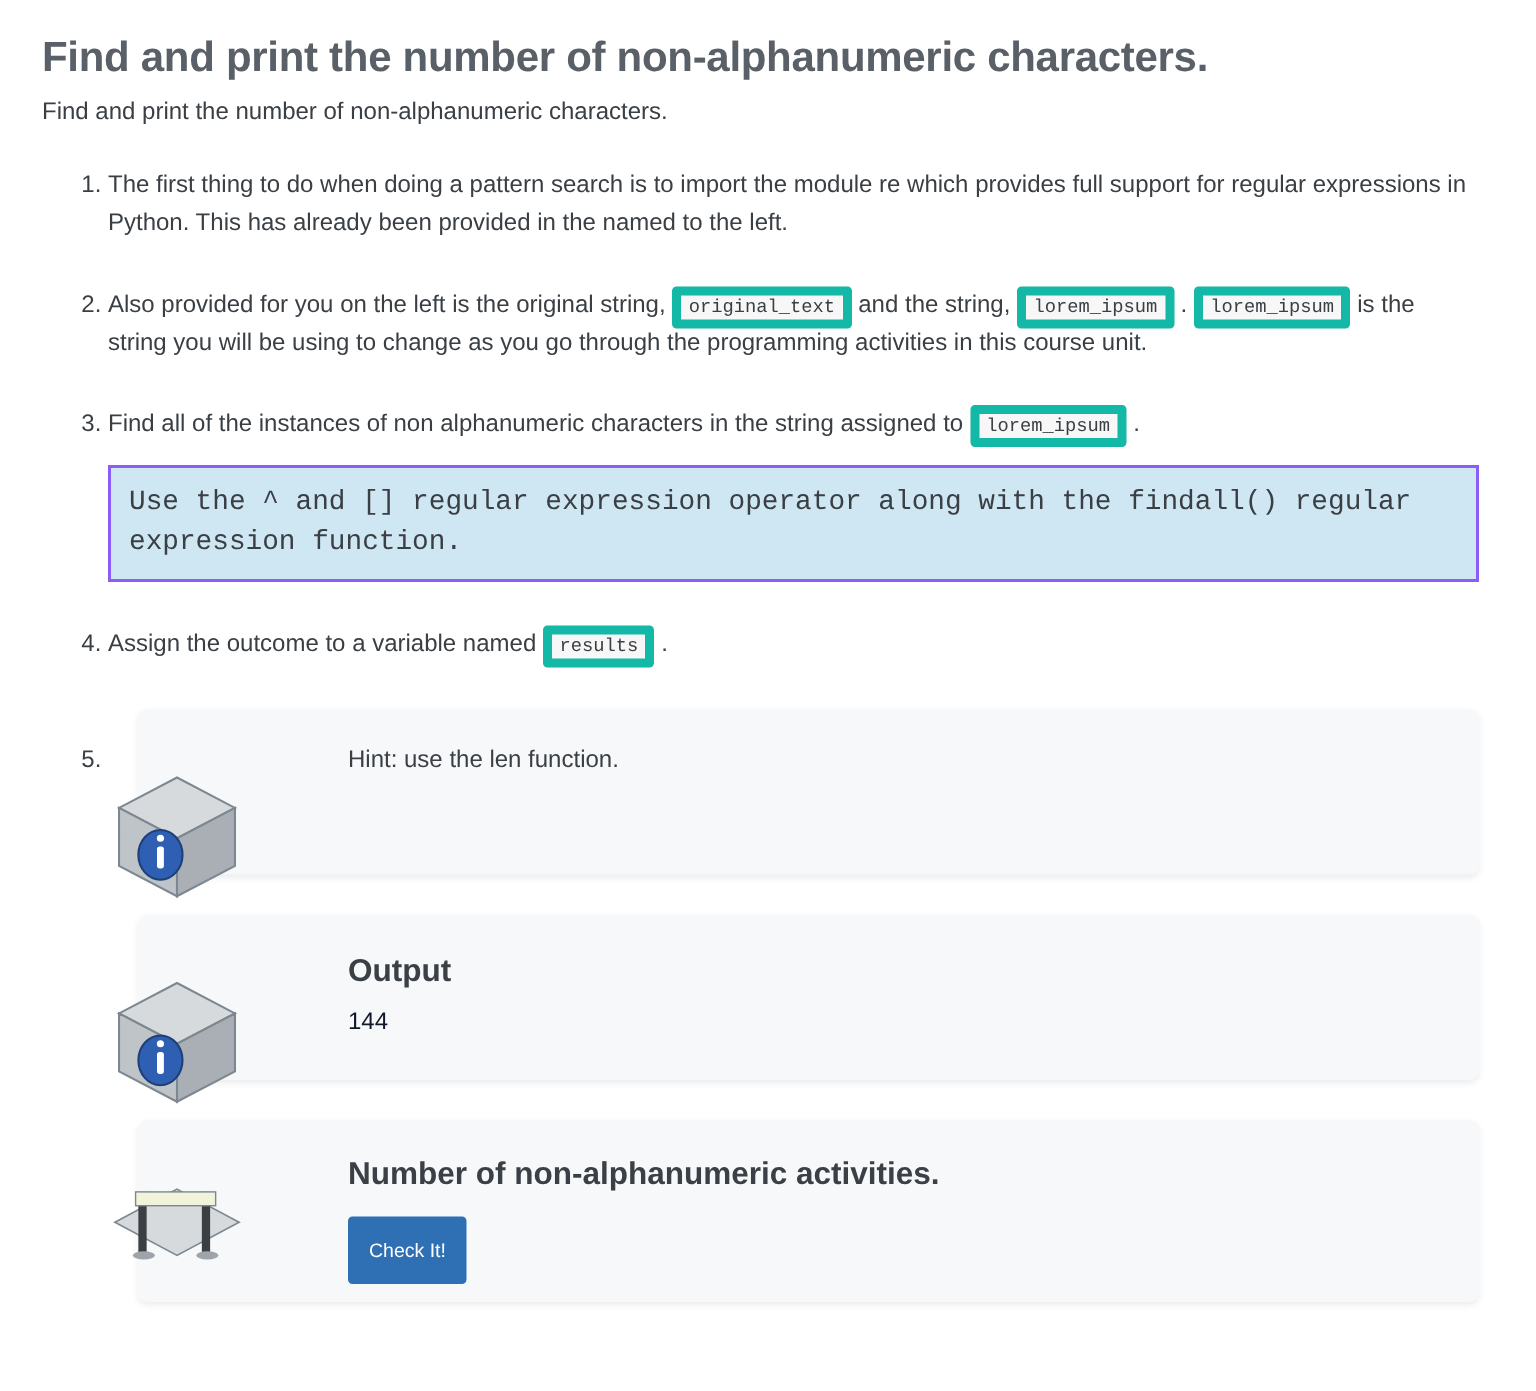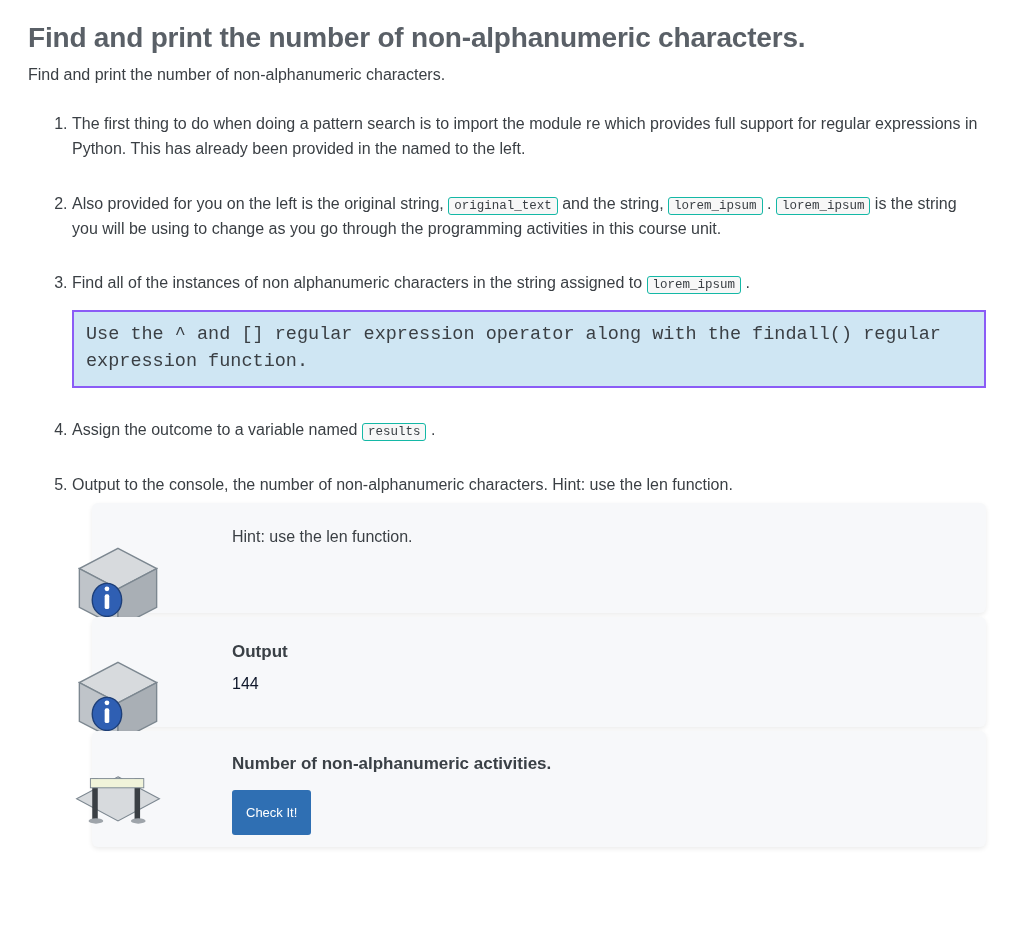--- a/index.html
+++ b/index.html
@@ -30,61 +30,61 @@
     margin: 0;
   }
   ol.steps > li {
     margin-bottom: 30px;
     padding-right: 10px;
   }
   code.inline {
     font-family: Consolas, "Courier New", monospace;
     font-size: 12.5px;
     background: #f7f7f7;
-    border: 1px solid #14b8a6;
+    border: 6px solid #14b8a6;
     border-radius: 3px;
     padding: 1px 5px 1px 5px;
     color: #3a3f44;
     white-space: nowrap;
   }
   pre.callout {
     background: #cfe6f3;
     border: 2px solid #8b5cf6;
     padding: 10px 12px;
     margin: 14px 0 0 0;
     font-family: Consolas, "Courier New", monospace;
     font-size: 18.5px;
     color: #3a3f44;
     white-space: pre-wrap;
     line-height: 1.45;
   }
   .cards {
     margin-top: 6px;
     display: flex;
     flex-direction: column;
-    gap: 4px;
+    gap: 27px;
   }
   .card {
     position: relative;
     margin-left: 20px;
     background: #f7f8fa;
     border-radius: 6px;
     box-shadow: 0 2px 5px rgba(0,0,0,0.08);
     min-height: 110px;
     padding: 22px 24px 22px 140px;
   }
   .card .icon-wrap {
     position: absolute;
     left: -20px;
     top: 38px;
     width: 92px;
     height: 92px;
   }
   .card .card-title {
-    font-size: 17px;
+    font-size: 21px;
     font-weight: 700;
     color: #3a4046;
     margin: 0 0 6px 0;
   }
   .card .card-body {
     font-size: 16px;
     color: #0f172a;
   }
   .hint-text {
     font-size: 16px;
@@ -125,21 +125,20 @@
   <li>
     <span>Find all of the instances of non alphanumeric characters in the string assigned to </span><code class="inline">lorem_ipsum</code><span> .</span>
     <pre class="callout">Use the ^ and [] regular expression operator along with the findall() regular expression function.</pre>
   </li>
 
   <li>
     <span>Assign the outcome to a variable named </span><code class="inline">results</code><span> .</span>
   </li>
 
   <li>
-    <span>Output to the console, the number of non-alphanumeric characters. Hint: use the len function.</span>
 
     <div class="cards">
 
       <div class="card">
         <div class="icon-wrap">
           <svg class="cube-icon" viewBox="0 0 100 100" width="92" height="92">
 
             <polygon points="50,8 92,30 50,52 8,30" fill="#d7dadd" stroke="#7c8790" stroke-width="1.5"></polygon>
             <polygon points="8,30 50,52 50,94 8,72" fill="#bfc4c9" stroke="#7c8790" stroke-width="1.5"></polygon>
             <polygon points="92,30 50,52 50,94 92,72" fill="#a9afb5" stroke="#7c8790" stroke-width="1.5"></polygon>

